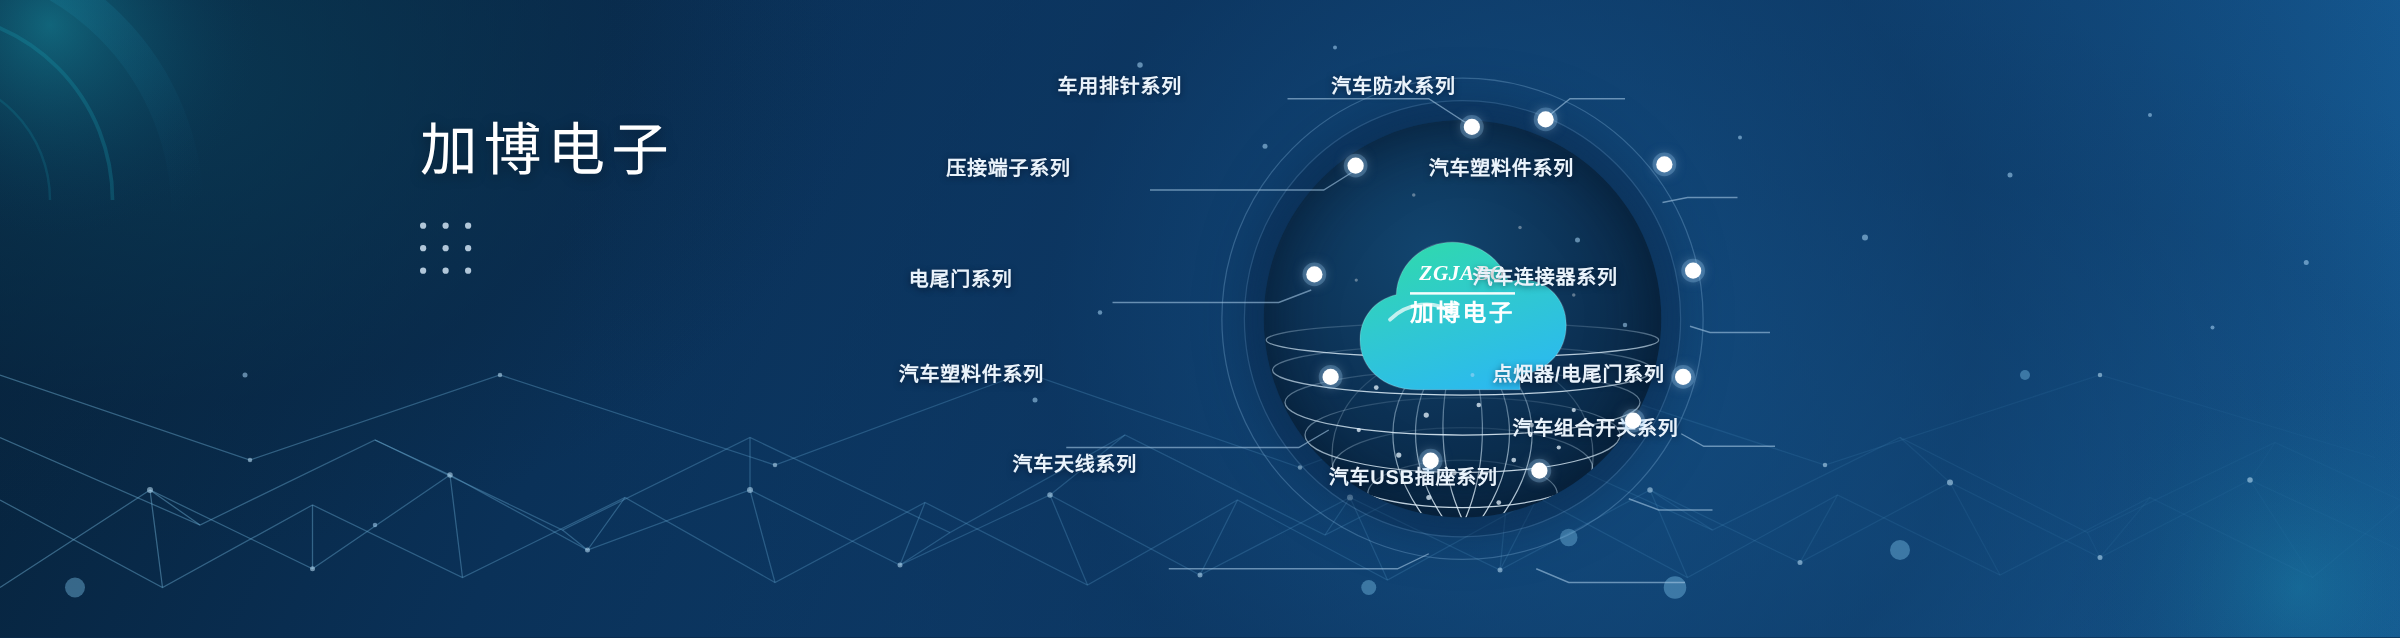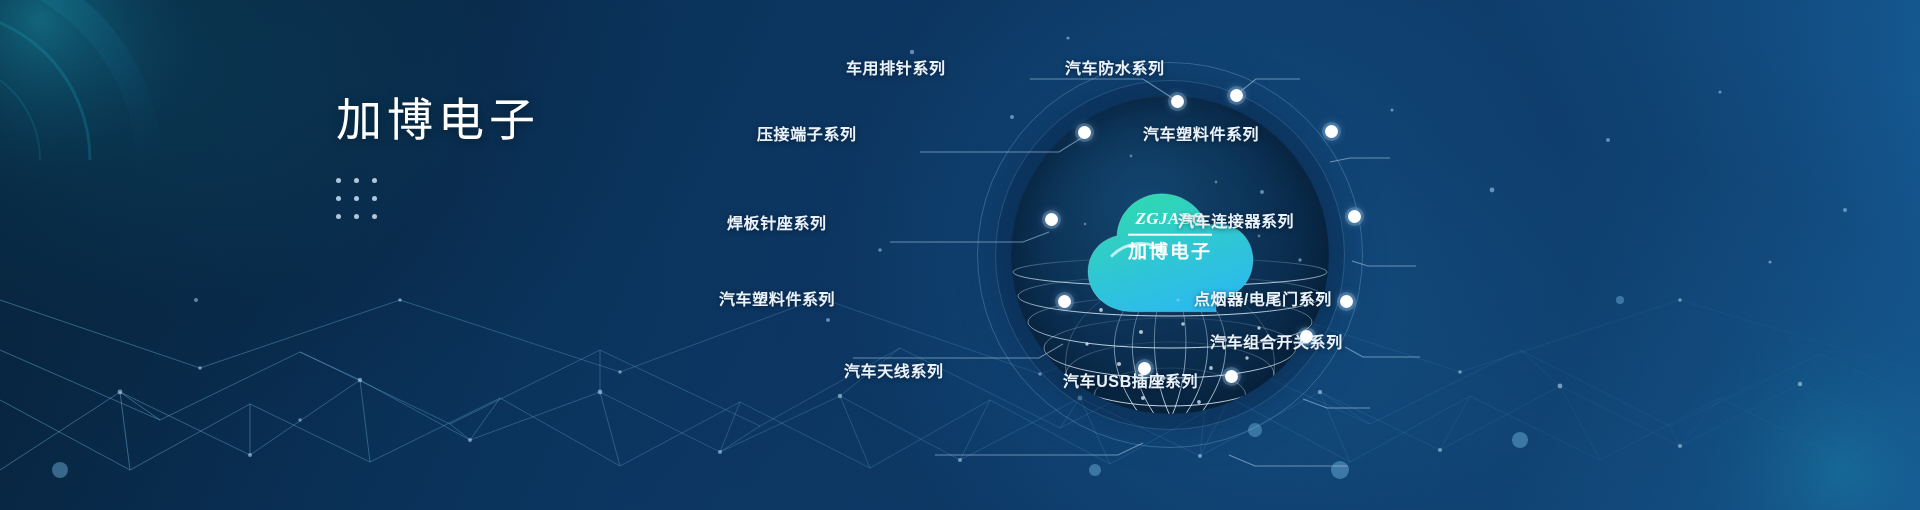--- a/index.html
+++ b/index.html
@@ -335,21 +335,21 @@
     <div class="node" style="left:1340px; top:295px;"></div>
     <div class="node" style="left:1300px; top:330px;"></div>
     <div class="node" style="left:1138px; top:362px;"></div>
     <div class="node" style="left:1225px; top:370px;"></div>
   </div>
 
   <div class="label" style="left:846px;  top:55px;">车用排针系列</div>
   <div class="label" style="left:1065px; top:55px;">汽车防水系列</div>
   <div class="label" style="left:757px;  top:121px;">压接端子系列</div>
   <div class="label" style="left:1143px; top:121px;">汽车塑料件系列</div>
-  <div class="label" style="left:727px;  top:210px;">焊板针座系列</div>
+  <div class="label" style="left:727px;  top:210px;">电尾门系列</div>
   <div class="label" style="left:1178px; top:208px;">汽车连接器系列</div>
   <div class="label" style="left:719px;  top:286px;">汽车塑料件系列</div>
   <div class="label" style="left:1194px; top:286px;">点烟器/电尾门系列</div>
   <div class="label" style="left:1210px; top:329px;">汽车组合开关系列</div>
-  <div class="label" style="left:844px;  top:358px;">汽车天线系列</div>
+  <div class="label" style="left:810px;  top:358px;">汽车天线系列</div>
   <div class="label" style="left:1063px; top:368px;">汽车USB插座系列</div>
 
 </div>
 
 </body></html>

